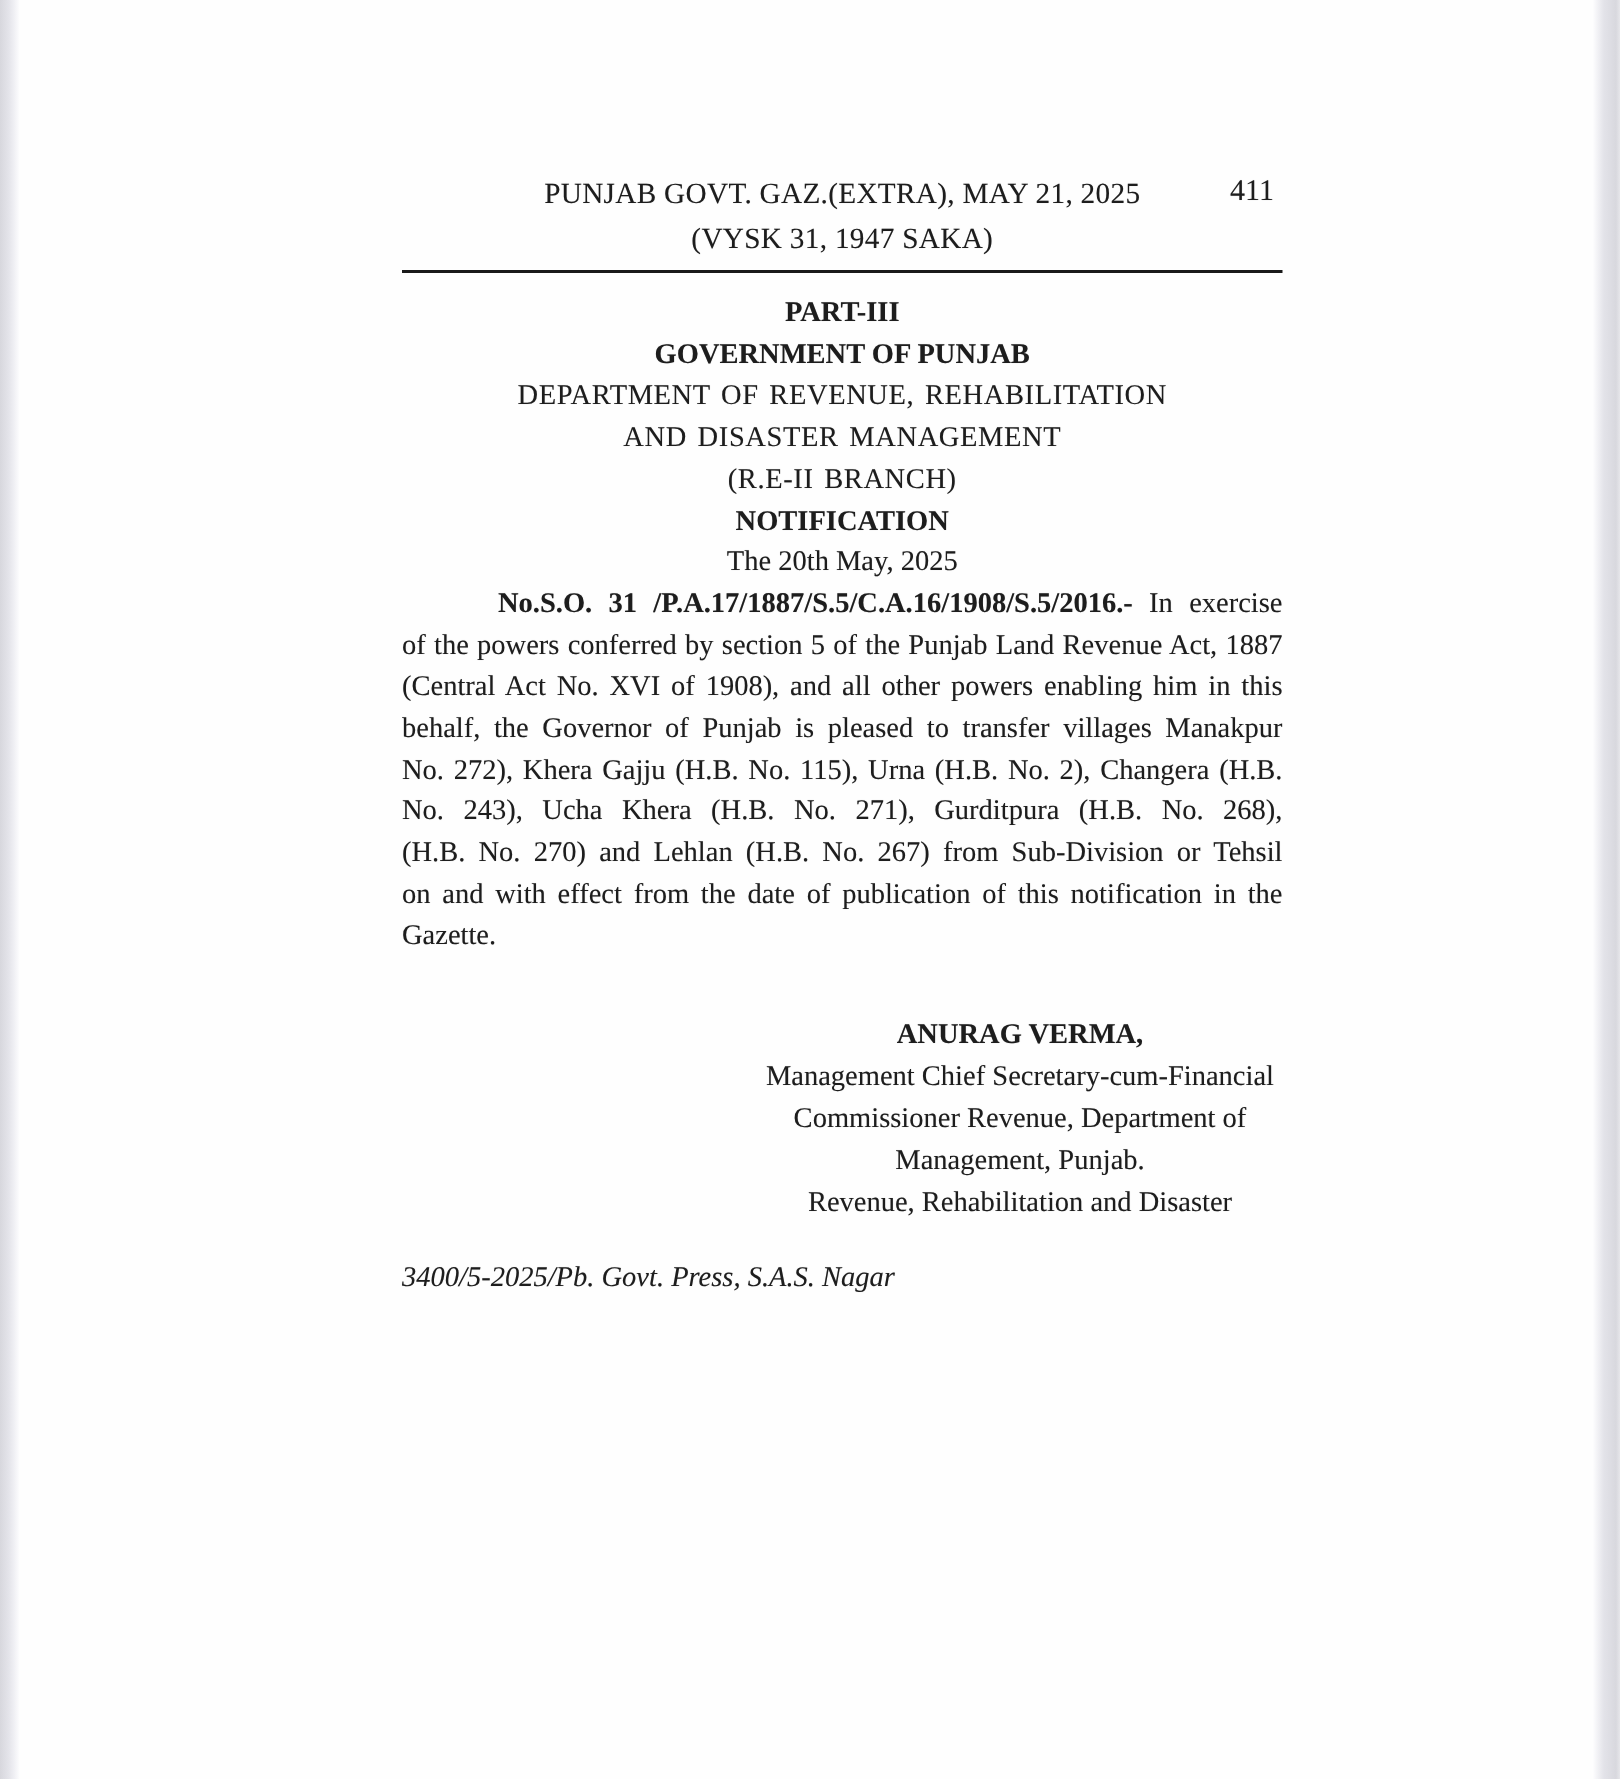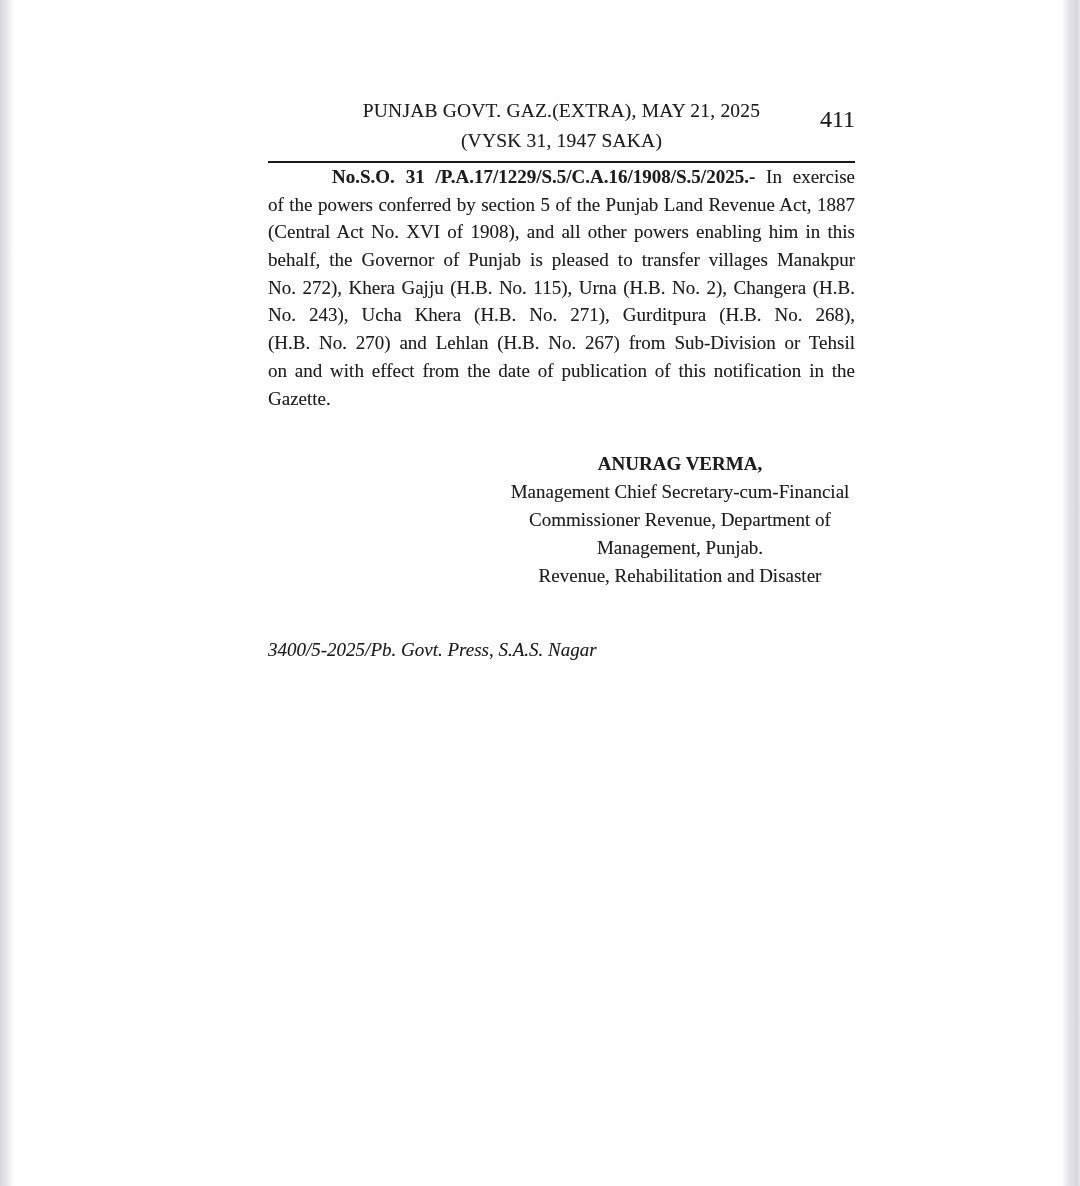--- a/index.html
+++ b/index.html
@@ -28,31 +28,31 @@
   }
   .edge-strip-right {
     position: absolute;
     right: 0; top: 0;
     width: 18px; height: 100%;
     background: linear-gradient(90deg, #fdfdfe 0%, #e3e3e9 40%, #d8d8de 85%, #e6e6ea 100%);
   }
   .content {
     position: absolute;
     left: 268px;
-    top: 96px;
+    top: 115px;
     width: 587px;
     font-size: 19px;
     line-height: 27.7px;
     text-shadow: 0 0 0.5px rgba(20,20,20,0.35);
   }
   .page-number {
     position: absolute;
     left: 820px;
-    top: 106px;
-    font-size: 24px;
+    top: 116px;
+    font-size: 20px;
     text-shadow: 0 0 0.5px rgba(20,20,20,0.35);
   }
   .masthead {
     text-align: center;
     font-size: 19.5px;
     line-height: 30px;
     letter-spacing: 0.2px;
   }
   .header-rule {
     border: none;
@@ -80,21 +80,21 @@
   .signature {
     width: 340px;
     margin-left: 242px;
     margin-top: 38px;
     text-align: center;
     line-height: 28px;
     font-family: Liberation Serif, serif;
   }
   .sig-name { font-weight: bold; }
   .press-line {
-    margin-top: 46px;
+    margin-top: 22px;
     font-style: italic;
     font-size: 19px;
   }
 </style>
 </head>
 <body>
 
 <div class="scan-page">
   <div class="edge-strip-left"></div>
   <div class="edge-strip-right"></div>
@@ -103,23 +103,32 @@
 
   <div class="content">
 
     <div class="masthead">
       <div>PUNJAB GOVT. GAZ.(EXTRA), MAY 21, 2025</div>
       <div>(VYSK 31, 1947 SAKA)</div>
     </div>
 
     <hr class="header-rule">
 
+    <div class="heading">
+      <div class="b">PART-III</div>
+      <div class="b">GOVERNMENT OF PUNJAB</div>
+      <div class="dept">DEPARTMENT OF REVENUE, REHABILITATION</div>
+      <div class="dept">AND DISASTER MANAGEMENT</div>
+      <div class="dept">(R.E-II BRANCH)</div>
+      <div class="b">NOTIFICATION</div>
+      <div>The 20th May, 2025</div>
+    </div>
 
     <div class="para">
-      <div class="pline first"><span class="b">No.S.O. 31 /P.A.17/1229/S.5/C.A.16/1908/S.5/2025.-</span><span> In exercise</span></div>
+      <div class="pline first"><span class="b">No.S.O. 31 /P.A.17/1887/S.5/C.A.16/1908/S.5/2016.-</span><span> In exercise</span></div>
       <div class="pline">of the powers conferred by section 5 of the Punjab Land Revenue Act, 1887</div>
       <div class="pline">(Central Act No. XVI of 1908), and all other powers enabling him in this</div>
       <div class="pline">behalf, the Governor of Punjab is pleased to transfer villages Manakpur (H.B.</div>
       <div class="pline">No. 272), Khera Gajju (H.B. No. 115), Urna (H.B. No. 2), Changera (H.B.</div>
       <div class="pline">No. 243), Ucha Khera (H.B. No. 271), Gurditpura (H.B. No. 268), Hadayatpura</div>
       <div class="pline">(H.B. No. 270) and Lehlan (H.B. No. 267) from Sub-Division or Tehsil Rajpura,</div>
       <div class="pline">on and with effect from the date of publication of this notification in the Official</div>
       <div class="pline last">Gazette.</div>
     </div>
 

